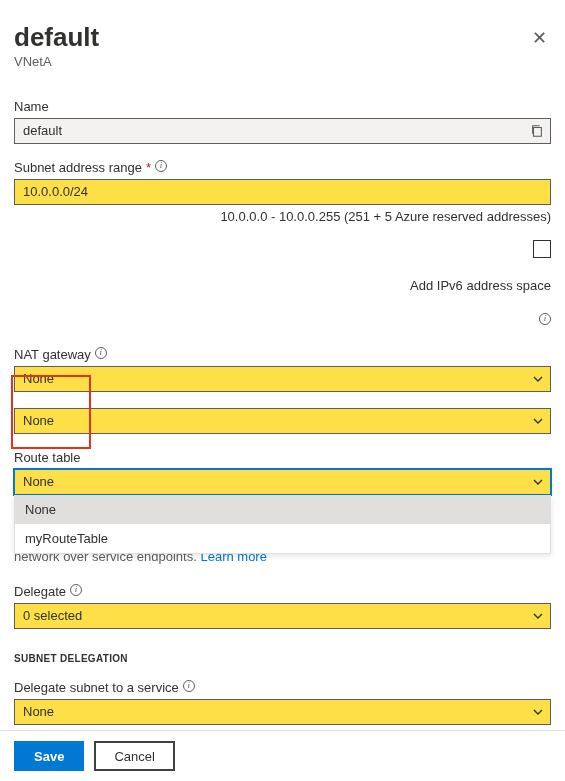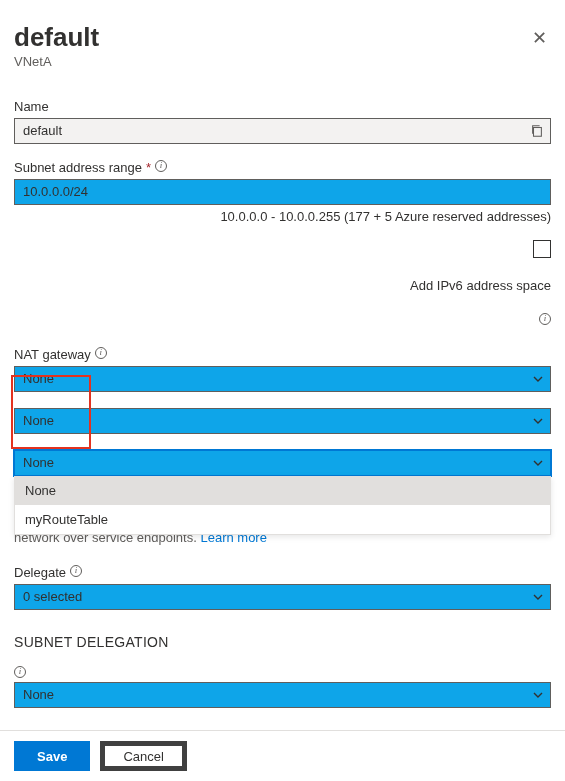--- a/index.html
+++ b/index.html
@@ -61,21 +61,21 @@
       font-size: 9px;
       color: #605e5c;
       font-style: italic;
       font-family: Georgia, serif;
       line-height: 1;
     }
     .text-input, .select-input {
       width: 100%;
       height: 26px;
       border: 1px solid #605e5c;
-      background: #0ea5e9;
+      background: #fde047;
       padding: 0 8px;
       font-size: 13px;
       font-family: inherit;
       color: #323130;
     }
     .readonly-input {
       background: #f3f2f1;
       color: #323130;
       display: flex;
       align-items: center;
@@ -138,42 +138,42 @@
     .dropdown-item.selected { background: #e1dfdd; }
     .desc-text {
       font-size: 13px;
       color: #605e5c;
       line-height: 1.35;
       margin-top: 36px;
       margin-bottom: 18px;
     }
     .desc-text a { color: #0078d4; text-decoration: none; cursor: pointer; }
     .section-heading {
-      font-size: 14px;
-      font-weight: 400;
+      font-size: 10px;
+      font-weight: 700;
       letter-spacing: 0.3px;
       margin-top: 24px;
       margin-bottom: 16px;
     }
     .footer {
       position: absolute;
       left: 0; right: 0; bottom: 0;
       border-top: 1px solid #e1dfdd;
       padding: 10px 14px;
       display: flex;
       gap: 10px;
       background: #fff;
     }
     .btn {
       height: 30px;
       padding: 0 18px;
       font-size: 13px;
       font-family: inherit;
       cursor: pointer;
-      border: 5px solid #404040;
+      border: 2px solid #404040;
       background: #fff;
       color: #323130;
     }
     .btn-primary {
       background: #0078d4;
       border-color: #0078d4;
       color: #fff;
       font-weight: 600;
     }
     .copy-icon svg { display: block; }
@@ -214,21 +214,21 @@
     </div>
   </div>
 
   <div class="field">
     <div class="field-label">
       <span>Subnet address range</span>
       <span class="req">*</span>
       <span class="info-icon">i</span>
     </div>
     <input class="text-input" type="text" value="10.0.0.0/24" style="">
-    <div class="helper-right">10.0.0.0 - 10.0.0.255 (177 + 5 Azure reserved addresses)</div>
+    <div class="helper-right">10.0.0.0 - 10.0.0.255 (251 + 5 Azure reserved addresses)</div>
   </div>
 
   <div class="checkbox-row">
     <div class="checkbox"></div>
     <span>Add IPv6 address space</span>
     <span class="info-icon">i</span>
   </div>
 
   <div class="field">
     <div class="field-label">
@@ -250,20 +250,23 @@
       <span>None</span>
       <span class="chevron">
           <svg width="12" height="12" viewBox="0 0 12 12">
             <path d="M2 4l4 4 4-4" fill="none" stroke="#323130" stroke-width="1.4"></path>
           </svg>
         </span>
     </div>
   </div>
 
   <div class="field" style="margin-bottom:0;">
+    <div class="field-label">
+      <span>Route table</span>
+    </div>
     <div class="dropdown-wrap">
       <div class="select-input select-focused">
         <span>None</span>
         <span class="chevron">
             <svg width="12" height="12" viewBox="0 0 12 12">
               <path d="M2 4l4 4 4-4" fill="none" stroke="#323130" stroke-width="1.4"></path>
             </svg>
           </span>
       </div>
       <div class="dropdown-list">
@@ -290,20 +293,21 @@
             <path d="M2 4l4 4 4-4" fill="none" stroke="#323130" stroke-width="1.4"></path>
           </svg>
         </span>
     </div>
   </div>
 
   <div class="section-heading">SUBNET DELEGATION</div>
 
   <div class="field">
     <div class="field-label">
+      <span>Delegate subnet to a service</span>
       <span class="info-icon">i</span>
     </div>
     <div class="select-input">
       <span>None</span>
       <span class="chevron">
           <svg width="12" height="12" viewBox="0 0 12 12">
             <path d="M2 4l4 4 4-4" fill="none" stroke="#323130" stroke-width="1.4"></path>
           </svg>
         </span>
     </div>

